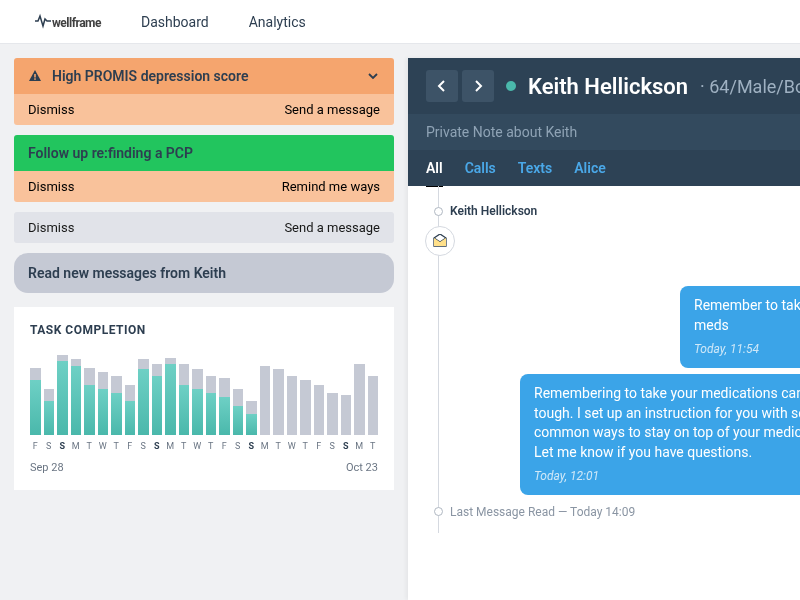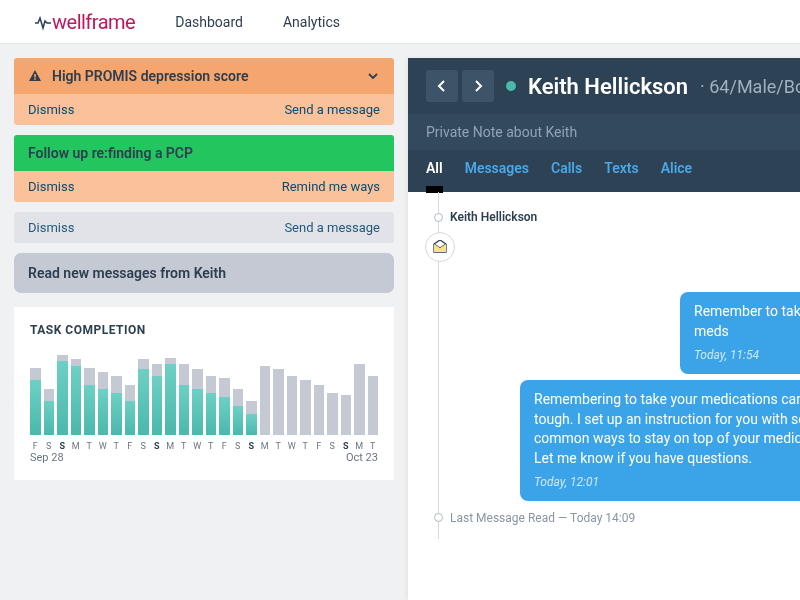--- a/index.html
+++ b/index.html
@@ -1,56 +1,56 @@
 <!DOCTYPE html>
 <html><head>
 <meta charset="utf-8">
 <style>
 *{box-sizing:border-box;margin:0;padding:0;font-family:-apple-system,BlinkMacSystemFont,"Segoe UI",Roboto,sans-serif}
 body{background:#f0f1f3;width:800px;height:600px;overflow:hidden;color:#2d3e50}
 .topbar{background:#fff;height:44px;display:flex;align-items:center;padding:0 18px;border-bottom:1px solid #e5e7eb}
-.logo{font-size:20px;color:#be185d;font-weight:400;letter-spacing:-0.5px}
+.logo{font-size:12px;color:#404040;font-weight:700;letter-spacing:-0.5px}
 .logo::before{content:"";display:inline-block;width:14px;height:14px;margin-right:2px}
 .nav-item{margin-left:40px;font-size:14px;color:#2d3e50;cursor:pointer}
 .layout{display:flex;height:556px;padding:14px 8px 0 14px;gap:14px}
 .left{width:380px;flex-shrink:0}
 .right{flex:1;background:#fff;box-shadow:-2px 0 4px rgba(0,0,0,.05)}
 .alert{border-radius:3px;margin-bottom:10px;overflow:hidden}
 .alert-head{padding:10px 14px;font-size:14px;font-weight:600;display:flex;align-items:center;gap:10px}
 .alert-actions{display:flex;justify-content:space-between;padding:8px 14px;font-size:13px}
-.alert-actions span{cursor:pointer;color:#0c4a6e}
+.alert-actions span{cursor:pointer;color:#000000}
 .alert-orange .alert-head{background:#f5a56e;color:#2d3e50}
 .alert-orange .alert-actions{background:#f9c29b}
 .alert-orange2 .alert-head{background:#22c55e;color:#2d3e50}
 .alert-orange2 .alert-actions{background:#f9c29b}
 .alert-gray .alert-head{background:#dfe2e8;color:#2d3e50;font-weight:500;line-height:1.4}
 .alert-gray .alert-actions{background:#dfe2e8;opacity:.9}
-.alert-gray2{background:#c5c9d4;padding:12px 14px;font-weight:600;font-size:14px;color:#2d3e50;border-radius:7px}
+.alert-gray2{background:#c5c9d4;padding:12px 14px;font-weight:600;font-size:14px;color:#2d3e50;border-radius:14px}
 .chevron{margin-left:auto}
 .card{background:#fff;padding:16px;margin-top:14px}
 .card-title{font-size:12px;font-weight:700;letter-spacing:.5px;color:#2d3e50;margin-bottom:14px}
 .chart{display:flex;align-items:flex-end;gap:3px;height:100px;position:relative}
 .bar-wrap{flex:1;display:flex;flex-direction:column;align-items:center;gap:2px;position:relative;height:100%}
 .bar-stack{display:flex;flex-direction:column;justify-content:flex-end;height:100%;width:100%;position:relative}
 .bar-bg{width:100%;background:#c5c9d4}
 .bar-fg{width:100%;background:linear-gradient(180deg,#6ed0c5,#4ab8ab);position:absolute;bottom:0;left:0}
 .bar-label{font-size:9px;color:#6b7684;margin-top:4px}
 .bar-label.bold{font-weight:700;color:#2d3e50}
-.chart-dates{display:flex;justify-content:space-between;font-size:11px;color:#6b7684;}
+.chart-dates{display:flex;justify-content:space-between;font-size:11px;color:#6b7684;margin-top:10px}
 
 .rhead{background:#2d4255;padding:12px 18px;display:flex;align-items:center;gap:12px;color:#fff}
 .navbtns{display:flex;gap:4px}
 .navbtn{width:32px;height:32px;background:#3d5367;border-radius:3px;display:flex;align-items:center;justify-content:center;cursor:pointer}
 .dot{width:10px;height:10px;border-radius:50%;background:#4ab8ab;flex-shrink:0}
 .pname{font-size:22px;font-weight:600;white-space:nowrap}
 .pmeta{font-size:18px;color:#9fb1c2;white-space:nowrap}
 .note{background:#334a5e;padding:10px 18px;color:#8fa3b5;font-size:14px}
 .tabs{background:#2d4255;display:flex;padding:0 18px;gap:22px}
 .tab{padding:10px 0;font-size:14px;font-weight:600;color:#4aa8e8;cursor:pointer}
-.tab.active{color:#fff;border-bottom:7px solid #000000;margin-bottom:-1px}
+.tab.active{color:#fff;border-bottom:1px solid #000000;margin-bottom:-1px}
 .thread{padding:14px 0 14px 32px;position:relative}
 .timeline{position:absolute;left:30px;top:0;bottom:0;width:1px;background:#d5d9e0}
 .sender{font-size:12px;font-weight:600;color:#2d3e50;margin:4px 0 8px 10px;position:relative}
 .sender::before{content:"";width:7px;height:7px;border:1px solid #b0b8c2;border-radius:50%;background:#fff;position:absolute;left:-16px;top:3px}
 .msg{display:flex;gap:10px;margin-bottom:6px}
 .msg-icon{width:30px;height:30px;background:#fff;border:1px solid #d5d9e0;border-radius:50%;display:flex;align-items:center;justify-content:center;flex-shrink:0;margin-left:-15px;position:relative;z-index:1}
 .bubble{background:#eceff3;border-radius:8px;padding:10px 14px;font-size:14px;color:#2d3e50;line-height:1.4}
 .bubble .time{font-size:12px;color:#8a95a3;font-style:italic;margin-top:6px}
 .msg-right{display:flex;justify-content:flex-end;margin:6px 0}
 .bubble-blue{background:#3ba4e8;color:#fff;border-radius:8px;padding:10px 14px;font-size:14px;line-height:1.4;max-width:100%}
@@ -318,21 +318,20 @@
             </svg>
           </div>
       </div>
       <span class="dot"></span>
       <span class="pname">Keith Hellickson</span>
       <span class="pmeta">· 64/Male/Boston</span>
     </div>
     <div class="note">Private Note about Keith</div>
     <div class="tabs">
       <div class="tab active">All</div>
-      <div class="tab">Messages</div>
       <div class="tab">Calls</div>
       <div class="tab">Texts</div>
       <div class="tab">Alice</div>
     </div>
 
     <div class="thread">
       <div class="timeline"></div>
       <div class="sender">Keith Hellickson</div>
       <div class="msg">
         <div class="msg-icon">

